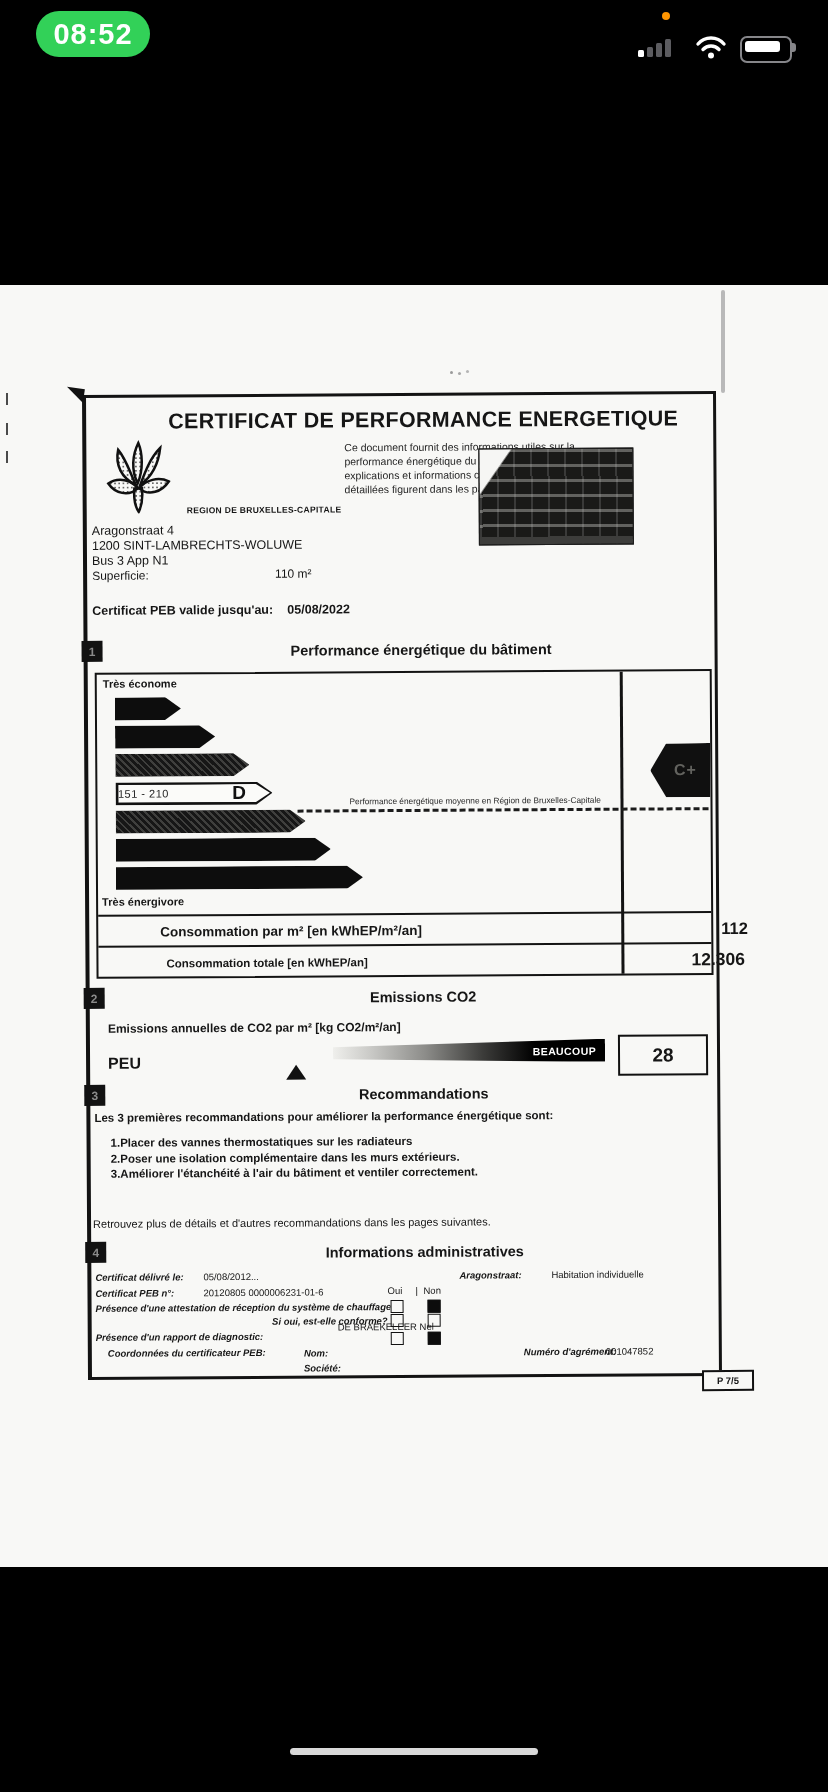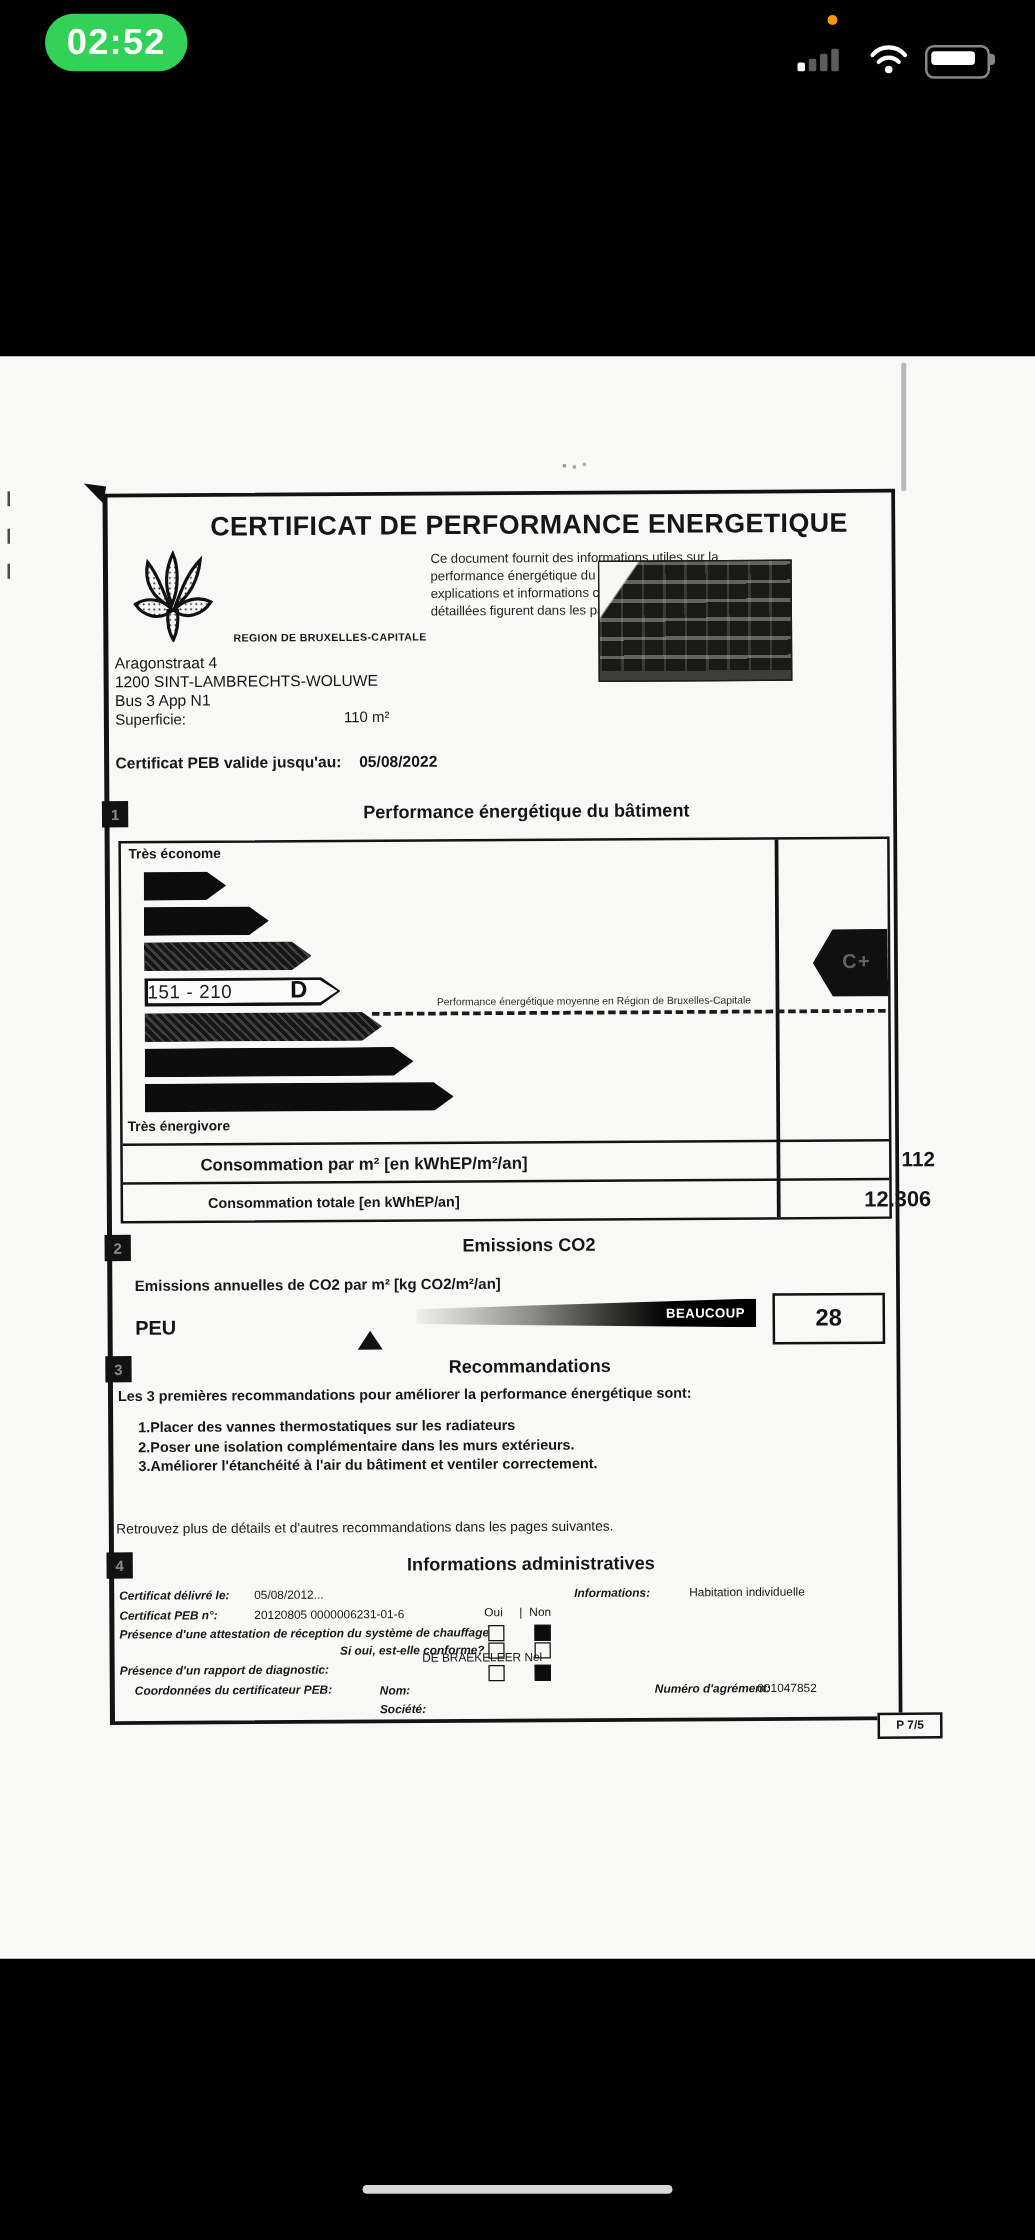--- a/index.html
+++ b/index.html
@@ -55,21 +55,21 @@
   .bands{position:absolute;left:18px;top:20px;}
   .band-row{height:28.3px;display:flex;align-items:center;}
   .band{position:relative;height:23px;
      clip-path:polygon(0 0,calc(100% - 16px) 0,100% 50%,calc(100% - 16px) 100%,0 100%);}
   .band-solid{background:#0d0d0d;}
   .band-textured{background:#161616;
      background-image:repeating-linear-gradient(45deg,rgba(130,130,125,.38) 0 2px,rgba(0,0,0,0) 2px 5px);}
   .band-outline{background:#111;}
   .band-inner{position:absolute;inset:2.5px;background:#fbfbf9;display:flex;align-items:center;
      clip-path:polygon(0 0,calc(100% - 14px) 0,100% 50%,calc(100% - 14px) 100%,0 100%);}
-  .band-range{font-size:15px;padding-left:0;letter-spacing:.5px;color:#222;}
+  .band-range{font-size:11px;padding-left:0;letter-spacing:.5px;color:#222;}
   .band-letter{position:absolute;right:24px;font-size:19px;font-weight:bold;color:#111;}
   .divider{position:absolute;left:523px;top:0;bottom:0;width:2.5px;background:#131313;}
   .avg-line{position:absolute;left:200px;right:2px;top:136px;border-top:3px dashed #1c1c1c;}
   .avg-label{position:absolute;left:252px;top:123px;width:290px;font-size:8.3px;color:#2a2a2a;}
   .marker-arrow{position:absolute;left:553px;top:72px;width:60px;height:54px;background:#101010;
      clip-path:polygon(0 50%,16px 0,100% 0,100% 100%,16px 100%);
      display:flex;align-items:center;justify-content:center;}
   .marker-arrow span{color:#62625e;font-size:16px;font-weight:bold;padding-left:10px;letter-spacing:1px;}
   .crow{position:absolute;left:0;right:0;border-top:2.5px solid #131313;display:flex;align-items:center;}
   .crow1{top:240px;height:31px;}
@@ -106,21 +106,21 @@
      font-size:9.5px;font-weight:bold;}
   
   .home{position:absolute;left:290px;top:1748px;width:248px;height:7px;border-radius:4px;background:#d8d8d8;}
 </style>
 </head>
 <body>
 
 <div class="screen">
 
   <div class="status-pill">
-    <span>02:52</span>
+    <span>08:52</span>
   </div>
   <div class="rec-dot"></div>
   <div class="sig">
       <i></i>
       <i></i>
       <i></i>
       <i></i>
     </div>
   <svg class="wifi" width="34" height="26" viewBox="0 0 34 26">
     <path d="M4 10 A17 17 0 0 1 30 10" stroke="#fff" stroke-width="3.4" fill="none" stroke-linecap="round"></path>
@@ -242,21 +242,21 @@
         <div>2.Poser une isolation complémentaire dans les murs extérieurs.</div>
         <div>3.Améliorer l'étanchéité à l'air du bâtiment et ventiler correctement.</div>
       </div>
       <div class="rec-outro">Retrouvez plus de détails et d'autres recommandations dans les pages suivantes.</div>
 
       <div class="sec-badge" style="top:844px">4</div>
       <div class="sec-head" style="top:848px">Informations administratives</div>
 
       <div class="adm" style="left:4px;top:874px">Certificat délivré le:</div>
       <div class="admv" style="left:112px;top:874px">05/08/2012...</div>
-      <div class="adm" style="left:368px;top:874px">Informations:</div>
+      <div class="adm" style="left:368px;top:874px">Aragonstraat:</div>
       <div class="admv" style="left:460px;top:874px">Habitation individuelle</div>
 
       <div class="adm" style="left:4px;top:890px">Certificat PEB n°:</div>
       <div class="admv" style="left:112px;top:890px">20120805 0000006231-01-6</div>
 
       <div class="admv" style="left:296px;top:889px">Oui</div>
       <div class="admv" style="left:324px;top:889px">|</div>
       <div class="admv" style="left:332px;top:889px">Non</div>
 
       <div class="adm" style="left:4px;top:905px">Présence d'une attestation de réception du système de chauffage:</div>

